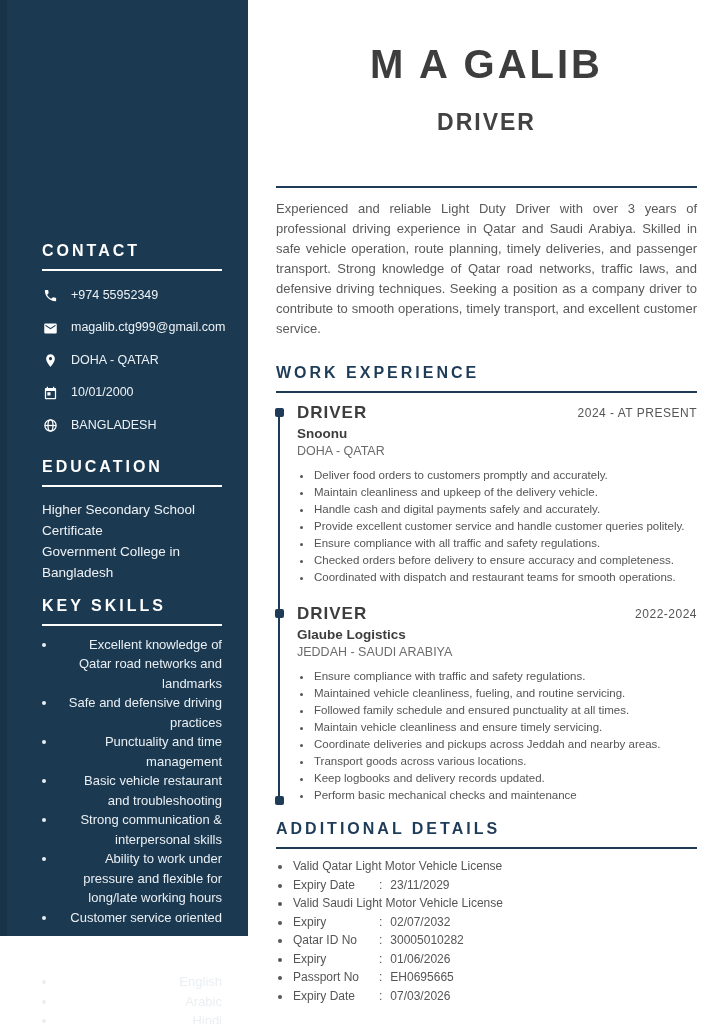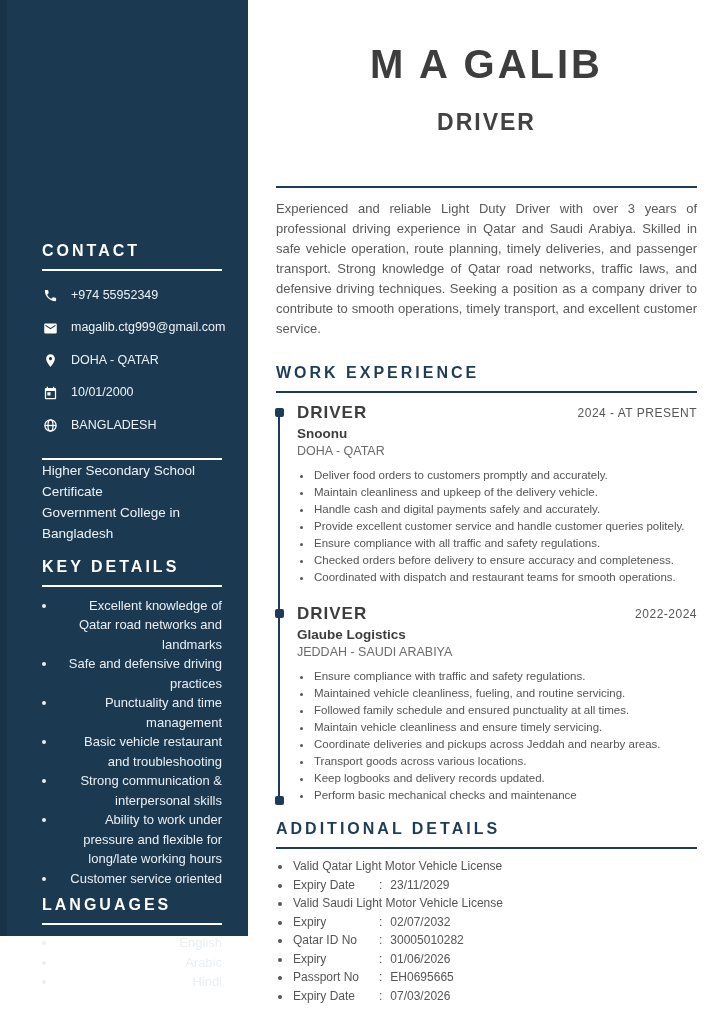--- a/index.html
+++ b/index.html
@@ -17,21 +17,21 @@
   .sidebar .edge-shade { position:absolute; left:0; top:0; width:7px; height:100%; background:rgba(0,0,0,0.10); }
   .side-heading { color:#ffffff; font-size:16px; font-weight:bold; letter-spacing:3px; }
   .side-rule { height:2px; background:#ffffff; margin-top:9px; }
   .side-section { margin-top:24px; }
   .side-section.first { margin-top:0; }
 
   .contact-row { display:flex; align-items:flex-start; gap:13px; margin-top:16.5px; font-size:12.5px; color:#edf2f6; }
   .cicon { width:16px; height:16px; flex:none; display:flex; align-items:center; justify-content:center; }
   .cicon svg { width:15px; height:15px; }
 
-  .edu-block { }
+  .edu-block { margin-top:12px; }
   .edu-line { font-size:13.5px; line-height:21px; color:#eef2f5; }
 
   .side-list { margin-top:9px; padding-left:15px; font-size:13px; line-height:19.5px; color:#eaeff3; }
   .side-list li { padding-left:2px;text-align:right; }
   .side-list.langs { margin-top:8px; }
   .side-section.skills { margin-top:14px; }
   .side-section.langs-sec { margin-top:8px; }
 
   
   .main { position:absolute; left:276px; top:10px; width:421px; }
@@ -121,29 +121,30 @@
               <circle cx="12" cy="12" r="9"></circle>
               <ellipse cx="12" cy="12" rx="4" ry="9"></ellipse>
               <line x1="3" y1="12" x2="21" y2="12"></line>
             </svg>
         </span>
         <span class="ctext">BANGLADESH</span>
       </div>
     </section>
 
     <section class="side-section">
+      <div class="side-heading">EDUCATION</div>
       <div class="side-rule"></div>
       <div class="edu-block">
         <div class="edu-line">Higher Secondary School Certificate</div>
         <div class="edu-line">Government College in Bangladesh</div>
       </div>
     </section>
 
     <section class="side-section skills">
-      <div class="side-heading">KEY DETAILS</div>
+      <div class="side-heading">KEY SKILLS</div>
       <div class="side-rule"></div>
       <ul class="side-list">
         <li>Excellent knowledge of Qatar road networks and landmarks</li>
         <li>Safe and defensive driving practices</li>
         <li>Punctuality and time management</li>
         <li>Basic vehicle restaurant and troubleshooting</li>
         <li>Strong communication &amp; interpersonal skills</li>
         <li>Ability to work under pressure and flexible for long/late working hours</li>
         <li>Customer service oriented</li>
       </ul>

